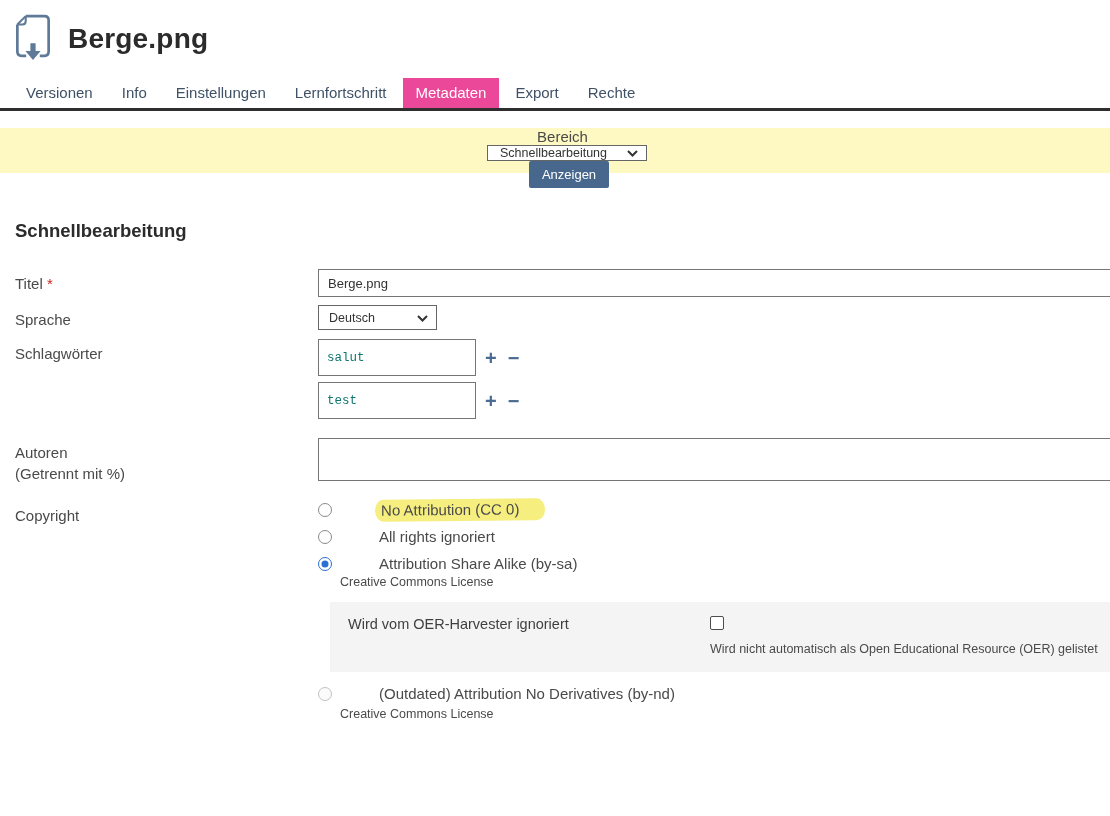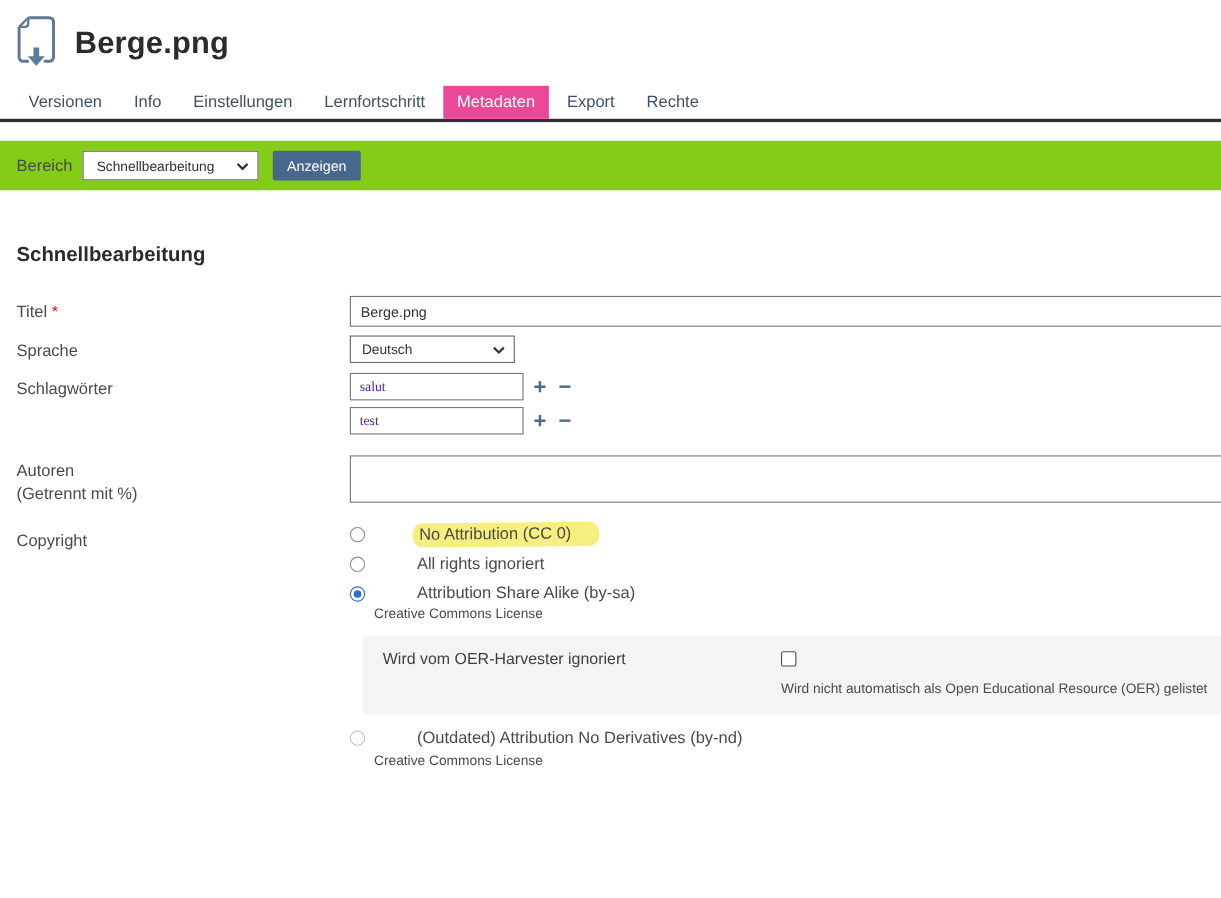--- a/index.html
+++ b/index.html
@@ -16,21 +16,21 @@
   .tabbar { display: flex; align-items: flex-end; border-bottom: 3px solid #2e2e2e; padding-left: 13px; margin-top: 12px; }
   .tab { font-size: 15px; color: #3f5166; padding: 6px 13px 7px 13px; margin-right: 3px; cursor: pointer; white-space: nowrap; }
   .tab.active { background: #ec4899; color: #fff; }
 
   
   .subnav { display: flex; gap: 26px; padding: 15px 0 0 15px; }
   .subnav a { font-size: 13px; color: #44566a; text-decoration: none; cursor: pointer; }
   .subnav a.underlined { text-decoration: underline; }
 
   
-  .filter-bar { display: flex; align-items: center; background: #84cc16; height: 45px; margin-top: 17px; padding-left: 15px; }
+  .filter-bar { display: flex; align-items: center; background: #fef9c3; height: 45px; margin-top: 17px; padding-left: 15px; flex-direction: column; }
   .filter-label { font-size: 15px; color: #4a4a4a; }
   .select-box { position: relative; display: flex; align-items: center; background: #fff; border: 1px solid #666;
                 height: 27px; font-size: 12.5px; color: #333; cursor: pointer; }
   .filter-select { width: 160px; margin-left: 9px; padding-left: 12px; }
   .select-box .chev { position: absolute; right: 8px; top: 50%; transform: translateY(-50%); }
   .btn-primary { margin-left: 13px; background: #47688c; color: #fff; border: none; font-family: inherit;
                  font-size: 13px; padding: 6px 13px; border-radius: 2px; cursor: pointer; }
 
   
   .section-heading { margin: 47px 0 0 15px; font-size: 18.5px; font-weight: 700; color: #2b2b2b; }
@@ -40,25 +40,25 @@
   .form-row { display: grid; grid-template-columns: 303px 1fr; padding-left: 15px; margin-bottom: 8px; }
   .form-label { font-size: 15px; color: #4a4a4a; padding-top: 4px; line-height: 21px; }
   .req { color: #cc1f1f; }
   .ctrl { padding-right: 0; }
   .text-input, .textarea { display: block; width: calc(100% + 12px); border: 1px solid #757575; background: #fff;
                            font-family: inherit; font-size: 13px; color: #333; padding: 4px 9px; }
   .text-input { height: 28px; }
   .textarea { height: 77px; resize: none; }
   .tall-input { height: 43px; }
 
-  .lang-select { width: 150px; height: 25px; padding-left: 10px; }
+  .lang-select { width: 119px; height: 25px; padding-left: 10px; }
 
   .kw-row { display: flex; align-items: center; margin-bottom: 6px; }
-  .kw-input { width: 158px; height: 25px; border: 1px solid #757575; font-family: Liberation Serif, serif; font-size: 12.5px;
-              color: #4c1d95; padding: 3px 8px; }
+  .kw-input { width: 158px; height: 37px; border: 1px solid #757575; font-family: Liberation Mono, monospace; font-size: 12.5px;
+              color: #0f766e; padding: 3px 8px; }
   .icon-btn { font-size: 20px; font-weight: 700; color: #4b6b92; line-height: 20px; cursor: pointer; }
   .icon-plus { margin-left: 9px; }
   .icon-minus { margin-left: 11px; }
 
   
   .radio-row { display: flex; align-items: center; margin-bottom: 10px; gap: 40px; }
   .radio { width: 14px; height: 14px; border-radius: 50%; border: 1px solid #8a8a8a; background: #fff;
            flex: 0 0 auto; margin-right: 7px; position: relative; cursor: pointer; }
   .radio.checked { border: 1.5px solid #2b6fd4; }
   .radio.checked::after { content: ""; position: absolute; left: 50%; top: 50%; width: 7px; height: 7px;

